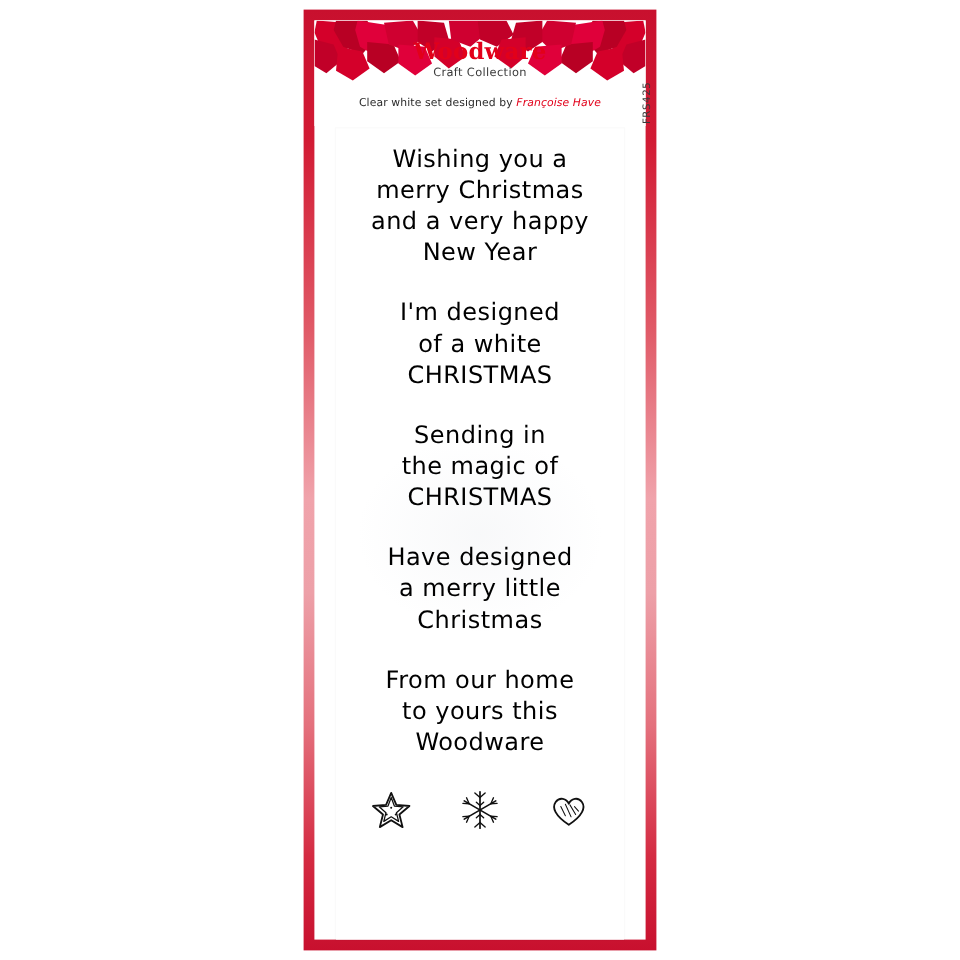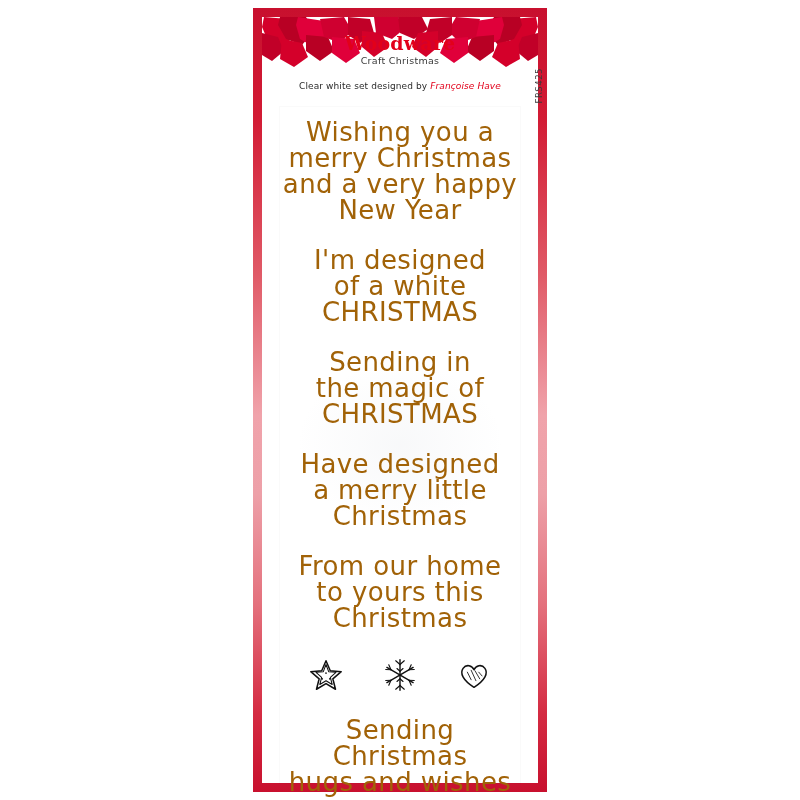--- a/index.html
+++ b/index.html
@@ -153,23 +153,23 @@
     position: absolute;
     left: 0;
     top: 0;
     width: 240px;
     padding-top: 12px;
     box-sizing: border-box;
   }
 
   .sentiment {
     text-align: center;
-    color: #a16207;
+    color: #000000;
     font-family: "DejaVu Sans", sans-serif;
-    font-size: 26px;
+    font-size: 20px;
     line-height: 26px;
     letter-spacing: 0.4px;
     margin-bottom: 24px;
     white-space: pre-line;
   }
 
   .icons-row {
     display: flex;
     justify-content: center;
     align-items: center;
@@ -221,21 +221,21 @@
           <path d="M232,18 L210,20 L204,34 L218,44 L232,34 Z" fill="#b80024"></path>
           <path d="M218,2 L194,0 L186,14 L198,26 L214,20 Z" fill="#cf0030"></path>
           <path d="M206,20 L184,22 L178,36 L192,46 L206,36 Z" fill="#e0003a"></path>
           <path d="M190,0 L168,2 L164,16 L178,26 L190,18 Z" fill="#c10028"></path>
           <path d="M176,14 L156,16 L150,30 L164,40 L176,30 Z" fill="#d4002a"></path>
         </g>
       </svg>
 
       <div class="brand">
         <div class="brand-name">Woodware</div>
-        <div class="brand-sub">Craft Christmas</div>
+        <div class="brand-sub">Craft Collection</div>
       </div>
 
       <div class="designer-line">
         <span>Clear white set designed by </span><span class="designer-name">Françoise Have</span>
       </div>
     </div>
 
     <div class="sku">FRS425</div>
 
     <div class="sheet">
@@ -251,21 +251,21 @@
 of a white
 CHRISTMAS</div>
         <div class="sentiment">Sending in
 the magic of
 CHRISTMAS</div>
         <div class="sentiment">Have designed
 a merry little
 Christmas</div>
         <div class="sentiment">From our home
 to yours this
-Christmas</div>
+Woodware</div>
 
         <div class="icons-row">
           <div class="icon-cell">
             <svg width="38" height="38" viewBox="0 0 40 40">
               <path d="M20 5 L24.5 15.5 L36 16.5 L27.2 24 L30 35 L20 29 L10 35 L12.8 24 L4 16.5 L15.5 15.5 Z" fill="none" stroke="#111" stroke-width="1.6" stroke-linejoin="round"></path>
               <path d="M20 9 L22.8 16.5 L30.5 17.2 L24.6 22.4 L26.5 30 L20 26 L13.5 30 L15.4 22.4 L9.5 17.2 L17.2 16.5 Z" fill="none" stroke="#111" stroke-width="1.1" stroke-linejoin="round"></path>
               <circle cx="20" cy="18" r="0.9" fill="#111"></circle>
               <circle cx="16" cy="24" r="0.9" fill="#111"></circle>
               <circle cx="24" cy="24" r="0.9" fill="#111"></circle>
             </svg>
@@ -303,20 +303,18 @@
               <g stroke="#111" stroke-width="0.9" stroke-linecap="round">
                 <line x1="13" y1="17" x2="17" y2="25"></line>
                 <line x1="17" y1="15" x2="22" y2="26"></line>
                 <line x1="21" y1="15.5" x2="26" y2="24"></line>
                 <line x1="25" y1="17" x2="28.5" y2="21"></line>
               </g>
             </svg>
           </div>
         </div>
 
-        <div class="sentiment">Sending Christmas
-hugs and wishes</div>
 
       </div>
     </div>
 
   </div>
 </div>
 
 </body></html>

